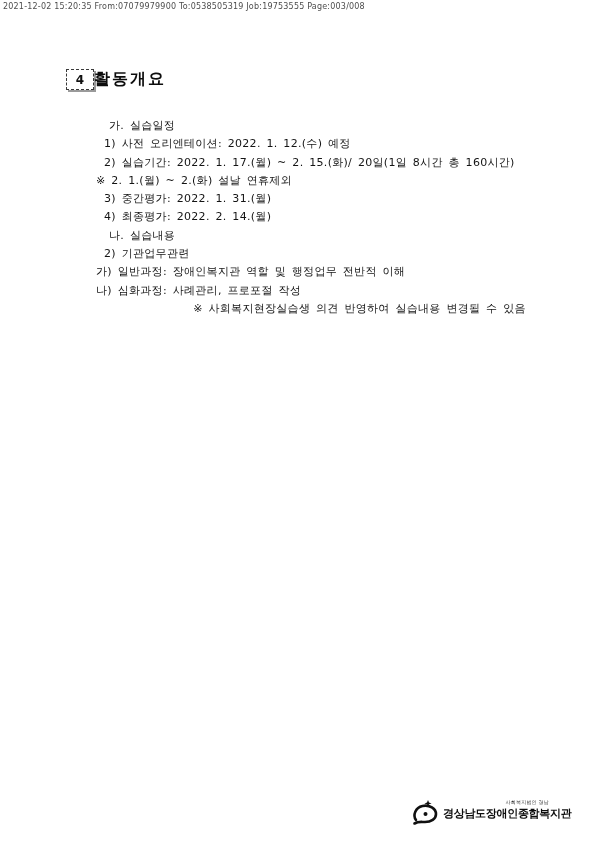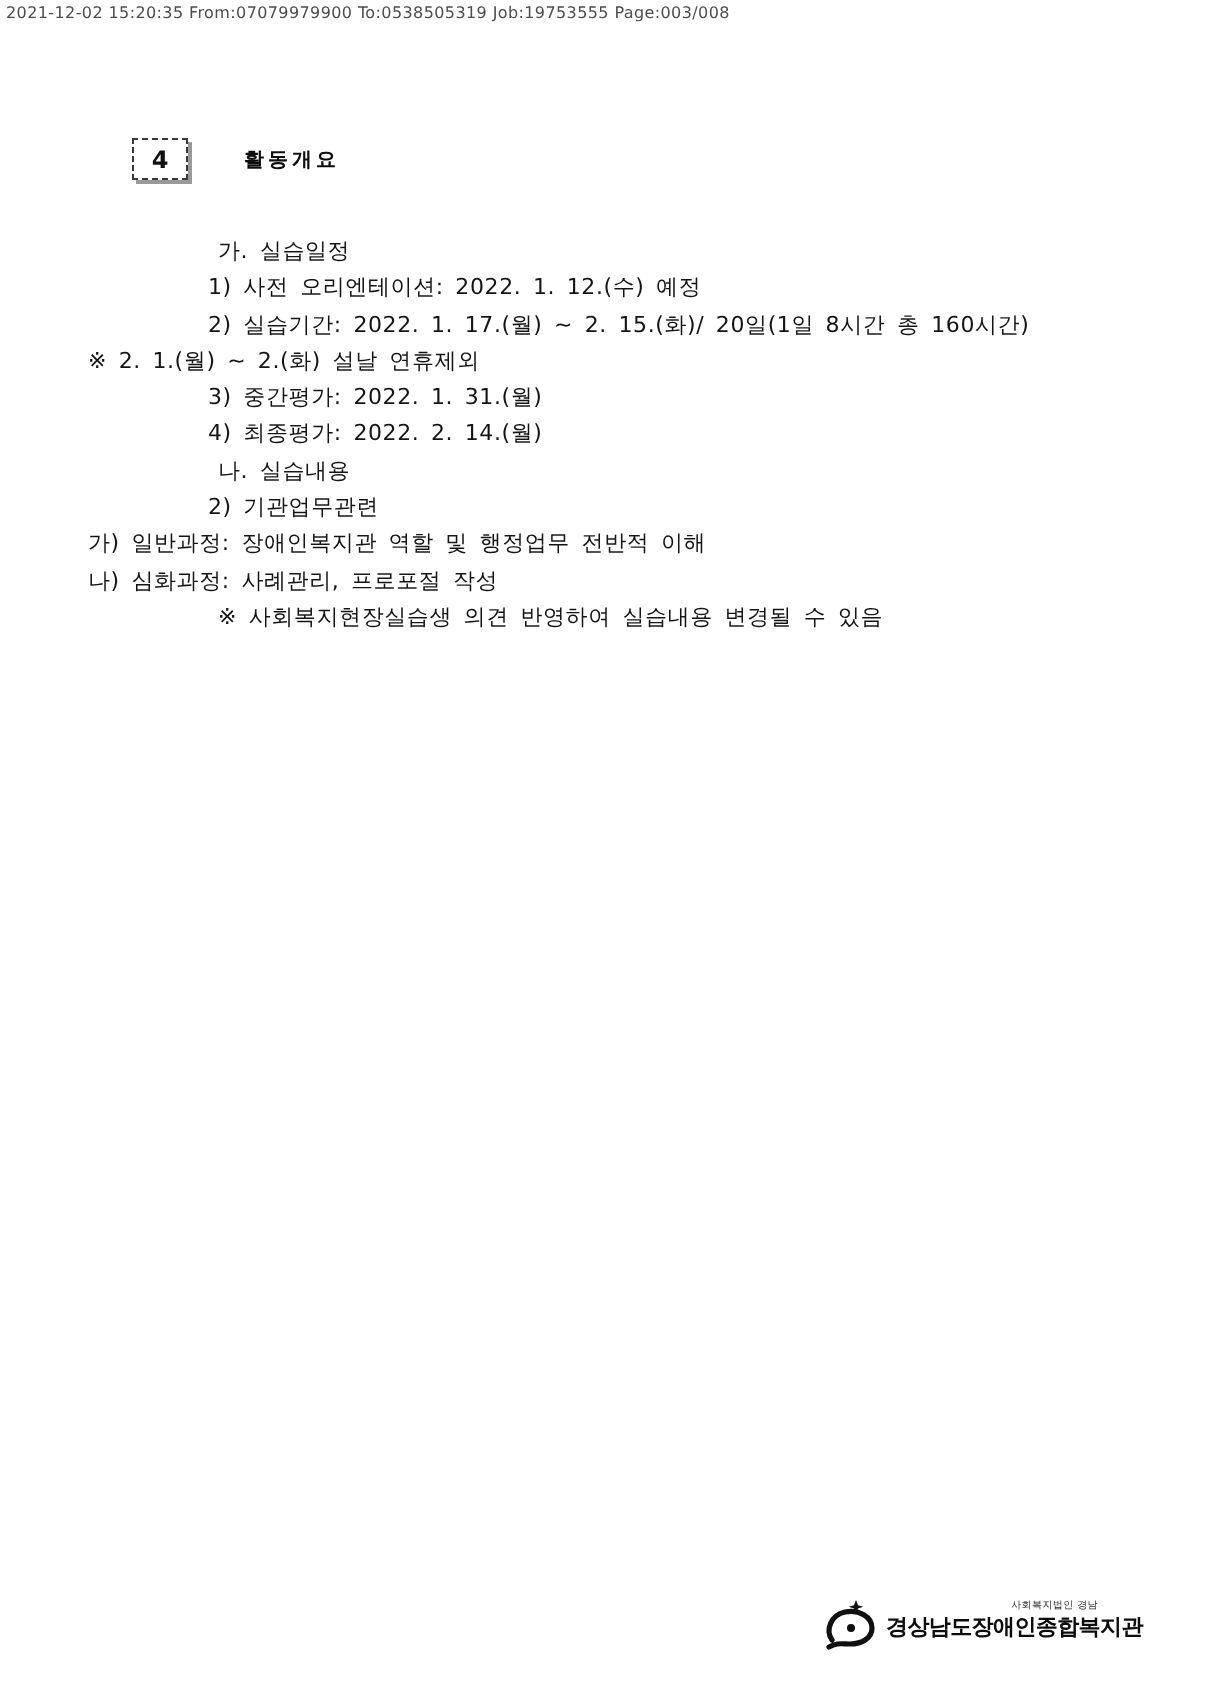--- a/index.html
+++ b/index.html
@@ -22,36 +22,36 @@
   }
   .num-box {
     width: 26px; height: 19px;
     border: 1px dashed #3a3a3a;
     box-shadow: 2px 2px 0 #9a9a9a;
     background: #fff;
     display: flex; align-items: center; justify-content: center;
     font-size: 12px; font-weight: bold; color: #111;
   }
   .section-title {
-    margin-left: 28px;
-    font-size: 10px; font-weight: bold; letter-spacing: 2px;
+    margin-left: 0;
+    font-size: 16px; font-weight: bold; letter-spacing: 2px;
     color: #0d0d0d;
   }
   .body-block {
     position: absolute; top: 117px; left: 0; width: 610px;
   }
   .line {
     font-size: 11px; line-height: 18.3px;
     letter-spacing: 0.3px; word-spacing: 2px;
     white-space: nowrap; color: #141414;
   }
   .lvl0 { padding-left: 109px; }
   .lvl1 { padding-left: 104px; }
-  .lvl2 { padding-left: 44px; }
-  .lvl3 { padding-left: 109px; }
+  .lvl2 { padding-left: 96px; }
+  .lvl3 { padding-left: 109px; text-align: center; }
   .footer {
     position: absolute; top: 796px; left: 411px;
     width: 165px; height: 34px;
   }
   .logo-icon { position: absolute; left: 0; top: 4px; }
   .footer-tagline {
     position: absolute; top: 3px; left: 32px; width: 106px;
     text-align: right; font-size: 5px; letter-spacing: 0.2px;
     color: #2b2b2b; white-space: nowrap;
   }

